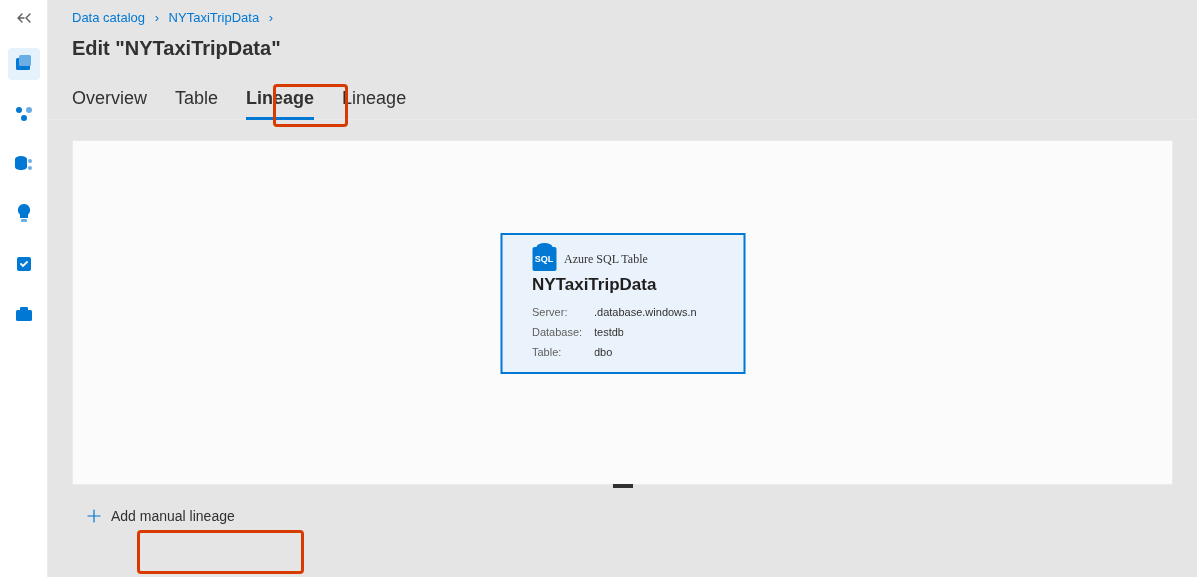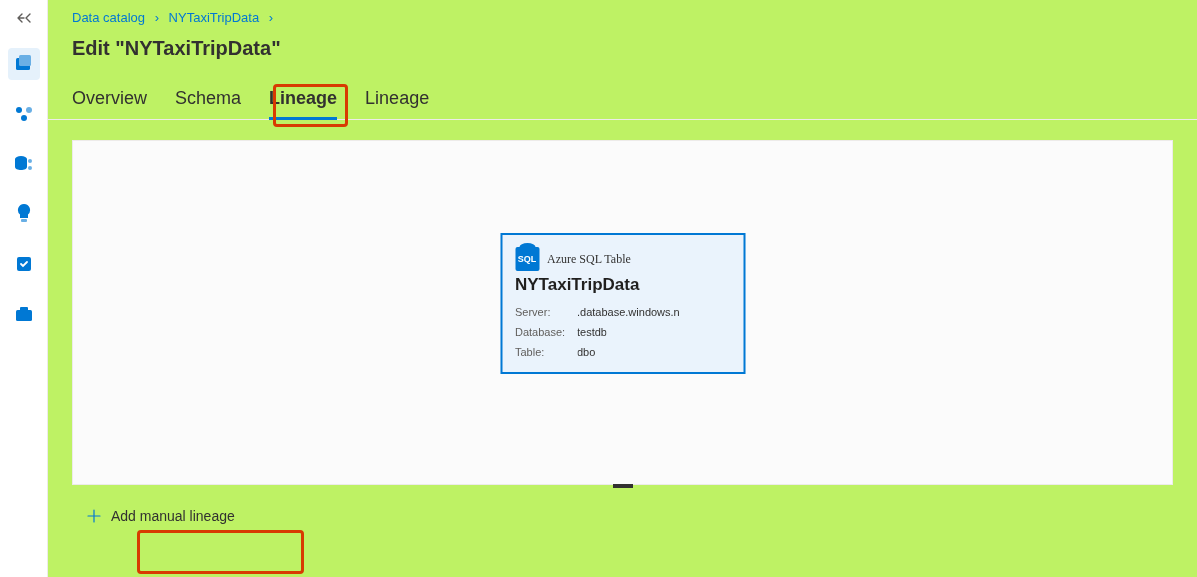--- a/index.html
+++ b/index.html
@@ -3,40 +3,40 @@
 <meta charset="utf-8">
 <style>
 * { box-sizing: border-box; margin: 0; padding: 0; }
 body { font-family: "Segoe UI", Arial, sans-serif; font-size: 14px; color: #323130; background: #faf9f8; width: 1197px; height: 577px; overflow: hidden; position: relative; }
 
 .sidebar { position: absolute; left: 0; top: 0; width: 48px; height: 577px; background: #fff; border-right: 1px solid #edebe9; display: flex; flex-direction: column; align-items: center; padding-top: 6px; gap: 18px; }
 .sidebar .expand-icon { width: 32px; height: 24px; display:flex; align-items:center; justify-content:center; color:#605e5c; cursor:pointer; }
 .sidebar .nav-item { width: 32px; height: 32px; display:flex; align-items:center; justify-content:center; color:#0078d4; cursor:pointer; border-radius:4px; }
 .sidebar .nav-item.active { background:#e5f1fb; }
 
-.main { position: absolute; left: 48px; top: 0; right: 0; bottom: 0; background: #bef264; }
+.main { position: absolute; left: 48px; top: 0; right: 0; bottom: 0; background: #e5e5e5; }
 
 .breadcrumb { padding: 10px 24px 6px 24px; font-size: 13px; color:#0078d4; }
 .breadcrumb a { color:#0078d4; text-decoration: none; cursor:pointer; }
 .breadcrumb .sep { color:#0078d4; padding: 0 6px; display:inline-block;}
 
 .page-title { padding: 6px 24px 18px 24px; font-size: 20px; font-weight: 600; color:#323130; }
 
 .tabs { display:flex; gap: 28px; padding: 0 24px; border-bottom: 1px solid #edebe9; position: relative; }
 .tab { padding: 10px 0 10px 0; font-size: 18px; color:#323130; cursor:pointer; position:relative;text-align:center; }
 .tab.active { font-weight:600; }
 .tab.active::after { content:""; position:absolute; left:0; right:0; bottom:-1px; height:3px; background:#0078d4; }
 
 .highlight-box { position:absolute; border:3px solid #d83b01; border-radius:4px; pointer-events:none; }
 .highlight-lineage { left: 225px; top: 84px; width: 75px; height: 43px; }
 .highlight-add { left: 89px; top: 530px; width: 167px; height: 44px; }
 
 .canvas-area { margin: 20px 24px 0 24px; height: 345px; background:#fbfbfb; border:1px solid #edebe9; position:relative; }
 
-.asset-card { position:absolute; left: 50%; top: 92px; transform: translateX(-50%); width: 245px; background:#eaf3fc; border:2px solid #0078d4; padding: 12px 14px 10px 13px; }
+.asset-card { position:absolute; left: 50%; top: 92px; transform: translateX(-50%); width: 245px; background:#eaf3fc; border:2px solid #0078d4; padding: 12px 14px 10px 30px; }
 .asset-card .card-head { display:flex; align-items:center; gap:8px; margin-bottom:4px;}
 .asset-card .sql-icon { width:24px; height:24px; background:#0078d4; border-radius:2px; display:flex; align-items:center; justify-content:center; color:#fff; font-size:9px; font-weight:700; position:relative;}
 .asset-card .sql-icon::before { content:""; position:absolute; top:-4px; left:4px; right:4px; height:8px; background:#0078d4; border-radius:50% 50% 0 0; }
 .asset-card .type-label { font-size:12px; color:#323130;font-family:Liberation Serif, serif; }
 .asset-card .asset-name { font-size:17px; font-weight:700; color:#201f1e; margin-bottom:8px;}
 .asset-card .prop-row { display:flex; font-size:11px; color:#605e5c; gap:12px; line-height:1.8;}
 .asset-card .prop-row .k { width:50px; flex-shrink:0;}
 .asset-card .prop-row .v { color:#323130; overflow:hidden; white-space:nowrap;}
 
 .drag-handle { position:absolute; left:50%; bottom:-4px; transform:translateX(-50%); width:20px; height:4px; background:#323130; }
@@ -106,21 +106,21 @@
     <a>Data catalog</a>
     <span class="sep">›</span>
     <a>NYTaxiTripData</a>
     <span class="sep">›</span>
   </div>
 
   <h1 class="page-title">Edit "NYTaxiTripData"</h1>
 
   <div class="tabs">
     <div class="tab">Overview</div>
-    <div class="tab">Schema</div>
+    <div class="tab">Table</div>
     <div class="tab active">Lineage</div>
     <div class="tab">Lineage</div>
   </div>
 
   <div class="canvas-area">
     <div class="asset-card">
       <div class="card-head">
         <div class="sql-icon">SQL</div>
         <span class="type-label">Azure SQL Table</span>
       </div>

